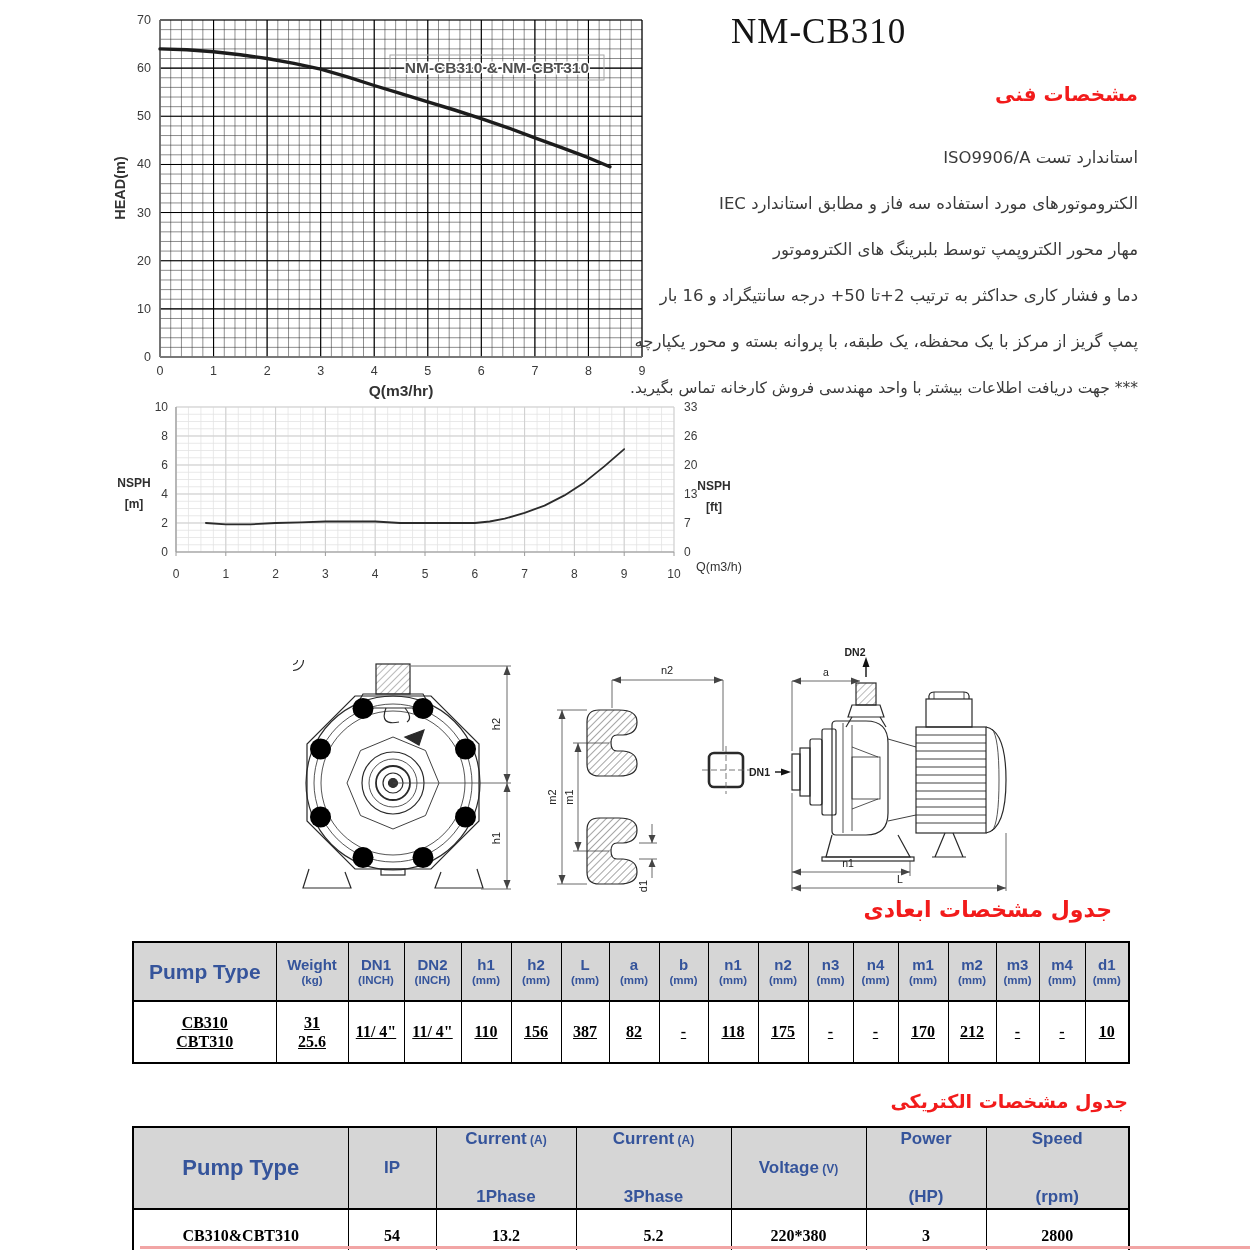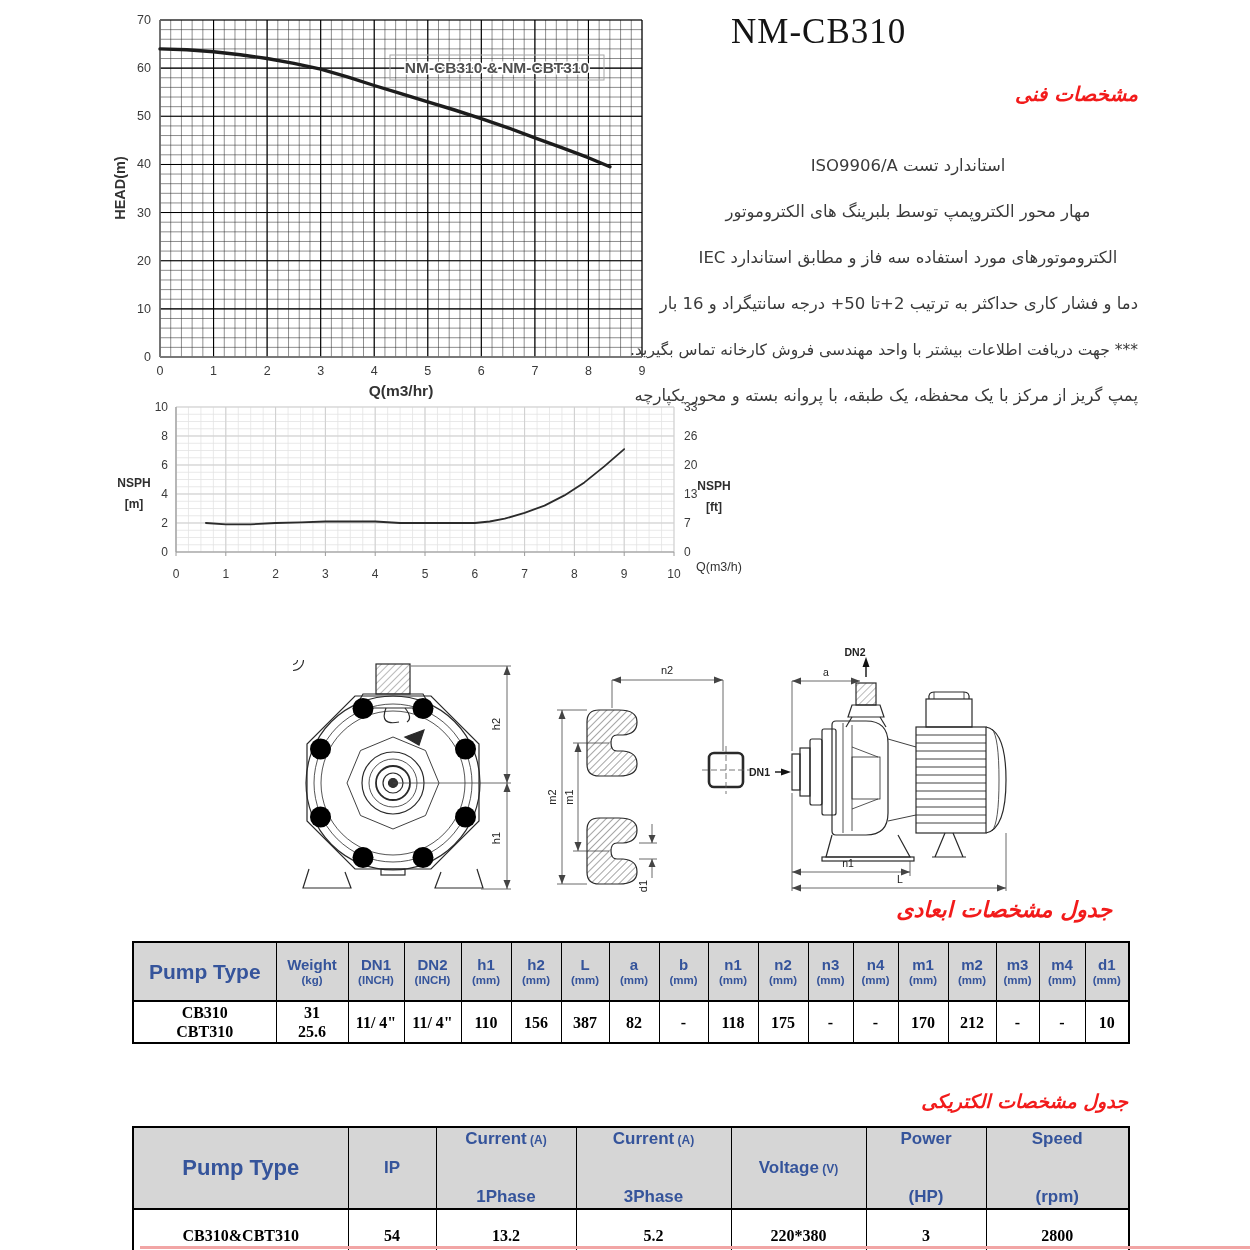--- a/index.html
+++ b/index.html
@@ -2,40 +2,40 @@
 <html><head>
 <meta charset="utf-8">
 <style>
   html,body{margin:0;padding:0;background:#fff;}
   .page{position:relative;width:1250px;height:1250px;background:#fff;overflow:hidden;
         font-family:"Liberation Sans",sans-serif;}
   .chart-svg{position:absolute;}
   .title{position:absolute;left:725px;top:12px;font-family:"Liberation Serif",serif;
          font-size:35px;color:#141414;letter-spacing:1px;margin-left:6px;}
   .red-heading{position:absolute;direction:rtl;text-align:left;color:#f21b1b;
-               font-family:"DejaVu Sans",sans-serif;font-weight:bold;font-style:italic;}
+               font-family:"DejaVu Sans",sans-serif;font-weight:bold;}
   .spec-heading{right:112px;top:82px;font-size:20px;}
   .dim-heading{right:138px;top:897px;font-size:22px;}
   .elec-heading{right:122px;top:1090px;font-size:19px;}
-  .specs{position:absolute;right:112px;top:143px;width:460px;direction:rtl;text-align:center;
+  .specs{position:absolute;right:112px;top:135px;width:460px;direction:rtl;text-align:right;
          font-family:"DejaVu Sans",sans-serif;font-size:16.5px;color:#3a3a3a;line-height:46px;}
   .specs .spec-line{white-space:nowrap;}
   .specs .spec-line.small{font-size:15.5px;}
   .drawing{position:absolute;}
   .drawing text{font-family:"Liberation Sans",sans-serif;fill:#222;}
   
   table.spec-table{position:absolute;border-collapse:collapse;table-layout:fixed;
                    border:2.5px solid #000;background:#fff;}
   table.spec-table th{background:#d6d6d6;color:#35549b;border:1.6px solid #000;
       text-align:center;vertical-align:middle;padding:1px 1px;font-family:"Liberation Sans",sans-serif;}
   table.spec-table td{border-left:1.6px solid #000;border-right:1.6px solid #000;border-top:2.2px solid #000;
       text-align:center;vertical-align:middle;color:#000;
       font-family:"Liberation Serif",serif;font-weight:bold;font-size:16px;line-height:1.2;}
   #dim-table thead tr{height:59px;}
-  #dim-table tbody tr{height:42px;}
+  #dim-table tbody tr{height:62px;text-decoration:underline;}
   #elec-table thead tr{height:54px;}
   #elec-table tbody tr{height:54px;}
   .l1{font-weight:bold;font-size:15px;line-height:1.12;}
   .l2{font-weight:bold;font-size:11.5px;line-height:1.1;text-align:center;}
   th.first .l1{font-size:21px;}
   #elec-table .l1{font-size:17px;}
   #elec-table .l2{font-size:17px;margin-top:40px;}
   #elec-table th.first .l1{font-size:22px;}
   .sub{font-size:12px;}
   .footer-rule{position:absolute;left:140px;top:1246px;width:1110px;height:3px;}
@@ -298,25 +298,25 @@
       <text x="34" y="92" text-anchor="middle" font-size="12" fill="#2e2e2e" font-family="&quot;Liberation Sans&quot;,sans-serif" font-weight="bold">NSPH</text>
       <text x="34" y="113" text-anchor="middle" font-size="12" fill="#2e2e2e" font-family="&quot;Liberation Sans&quot;,sans-serif" font-weight="bold">[m]</text>
       <text x="614" y="95" text-anchor="middle" font-size="12" fill="#2e2e2e" font-family="&quot;Liberation Sans&quot;,sans-serif" font-weight="bold">NSPH</text>
       <text x="614" y="116" text-anchor="middle" font-size="12" fill="#2e2e2e" font-family="&quot;Liberation Sans&quot;,sans-serif" font-weight="bold">[ft]</text>
     </svg>
 
   <div class="title">NM-CB310</div>
   <div class="red-heading spec-heading">مشخصات فنی</div>
   <div class="specs" id="specs">
       <div class="spec-line">استاندارد تست ISO9906/A</div>
+      <div class="spec-line">الکتروموتورهای مورد استفاده سه فاز و مطابق استاندارد IEC</div>
       <div class="spec-line">مهار محور الکتروپمپ توسط بلبرینگ های الکتروموتور</div>
-      <div class="spec-line">الکتروموتورهای مورد استفاده سه فاز و مطابق استاندارد IEC</div>
       <div class="spec-line">دما و فشار کاری حداکثر به ترتیب 2+تا 50+ درجه سانتیگراد و 16 بار</div>
+      <div class="spec-line">پمپ گریز از مرکز با یک محفظه، یک طبقه، با پروانه بسته و محور یکپارچه</div>
       <div class="spec-line small">*** جهت دریافت اطلاعات بیشتر با واحد مهندسی فروش کارخانه تماس بگیرید.</div>
-      <div class="spec-line">پمپ گریز از مرکز با یک محفظه، یک طبقه، با پروانه بسته و محور یکپارچه</div>
     </div>
 
   <svg class="drawing" style="left:293px;top:660px" width="225" height="235" viewBox="0 0 225 235">
     <defs>
       <pattern id="hf" width="5" height="5" patternUnits="userSpaceOnUse" patternTransform="rotate(45)">
         <line x1="0" y1="0" x2="0" y2="5" stroke="#9a9a9a" stroke-width="1.4"></line>
       </pattern>
     </defs>
     <g stroke="#2a2a2a" stroke-width="1.2" fill="none">
       <rect x="83" y="4" width="34" height="30" fill="url(#hf)"></rect>

